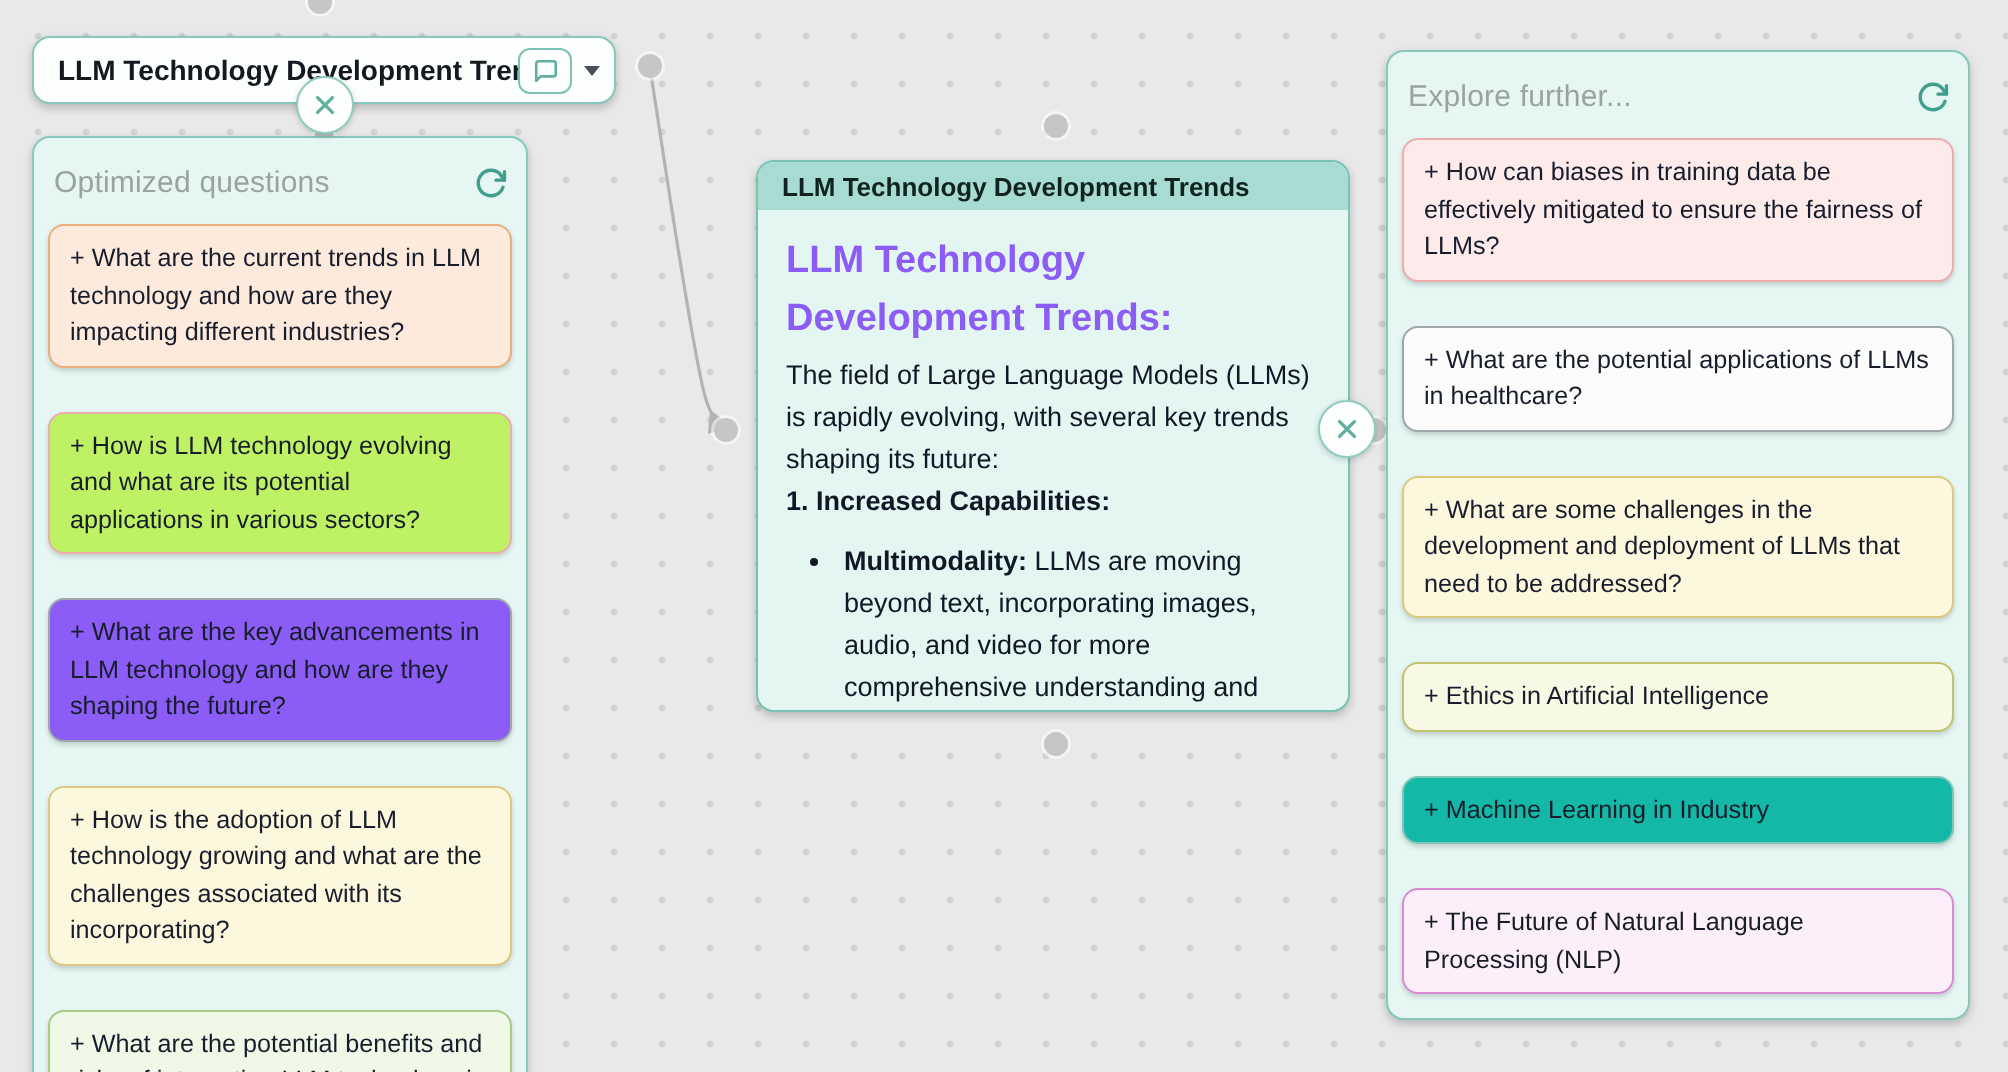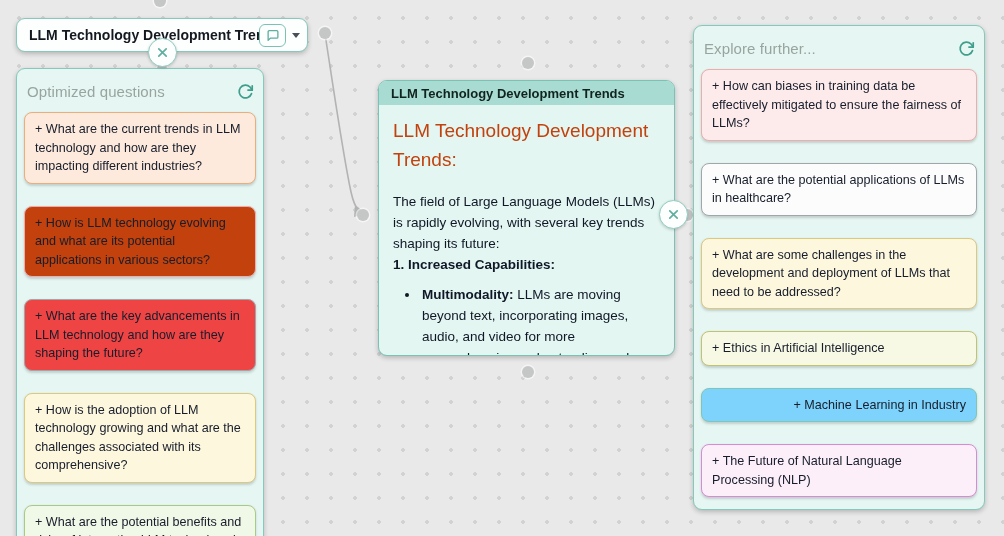--- a/index.html
+++ b/index.html
@@ -99,21 +99,21 @@
   }
   .center-header {
     background:#a8dcd2; padding:5px 12px 4px;
     font-size:13px; font-weight:600; color:#10231e;
     flex:none;
   }
   .center-body {
     padding:9px 13px 0 14px; overflow:hidden; flex:1;
     font-size:13.5px; line-height:1.56; color:#101726;
   }
-  .center-body h2 { font-size:19px; line-height:1.5; font-weight:400; margin:3px 0 17px; color:#c2410c; }
+  .center-body h2 { font-size:19px; line-height:1.5; font-weight:700; margin:3px 0 3px; color:#8b5cf6; }
   .center-body .section { font-weight:700; }
   .center-body ul { margin-top:9px; padding-left:27px; }
   .center-body li { padding-left:2px; }
   .bullet-term { font-weight:700; }
 
   
   .edge-layer { position:absolute; left:0; top:0; width:1004px; height:536px; pointer-events:none; z-index:1; }
 </style>
 </head>
 <body>
@@ -154,23 +154,23 @@
       <span class="panel-title">Optimized questions</span>
       <button class="refresh-btn">
         <svg width="17" height="17" viewBox="0 0 24 24">
           <path d="M21.5 4 v6 h-6" fill="none" stroke="#3f9e8c" stroke-width="2.4" stroke-linecap="round" stroke-linejoin="round"></path>
           <path d="M20.49 15 a9 9 0 1 1 -2.12 -9.36 L21.5 10" fill="none" stroke="#3f9e8c" stroke-width="2.4" stroke-linecap="round"></path>
         </svg>
       </button>
     </div>
     <div class="cards">
       <div class="card" style="background: rgb(253, 234, 220); border-color: rgb(232, 174, 126);">+ What are the current trends in LLM technology and how are they impacting different industries?</div>
-      <div class="card" style="background: #c2410c; border-color: rgb(236, 173, 173);">+ How is LLM technology evolving and what are its potential applications in various sectors?</div>
-      <div class="card" style="background: #ef4444; border-color: rgb(160, 167, 172);">+ What are the key advancements in LLM technology and how are they shaping the future?</div>
-      <div class="card" style="background: rgb(253, 247, 222); border-color: rgb(220, 200, 127);">+ How is the adoption of LLM technology growing and what are the challenges associated with its comprehensive?</div>
+      <div class="card" style="background: #bef264; border-color: rgb(236, 173, 173);">+ How is LLM technology evolving and what are its potential applications in various sectors?</div>
+      <div class="card" style="background: #8b5cf6; border-color: rgb(160, 167, 172);">+ What are the key advancements in LLM technology and how are they shaping the future?</div>
+      <div class="card" style="background: rgb(253, 247, 222); border-color: rgb(220, 200, 127);">+ How is the adoption of LLM technology growing and what are the challenges associated with its incorporating?</div>
       <div class="card" style="background: rgb(240, 248, 232); border-color: rgb(169, 202, 134);">+ What are the potential benefits and risks of integrating LLM technology in different fields?</div>
     </div>
     <div class="panel-footer">
       <span>Analysis of the original question</span>
       <svg width="15" height="15" viewBox="0 0 24 24">
         <polyline points="6 9 12 15 18 9" fill="none" stroke="#6b756f" stroke-width="2.6" stroke-linecap="round" stroke-linejoin="round"></polyline>
       </svg>
     </div>
   </div>
 
@@ -200,18 +200,18 @@
           <path d="M21.5 4 v6 h-6" fill="none" stroke="#3f9e8c" stroke-width="2.4" stroke-linecap="round" stroke-linejoin="round"></path>
           <path d="M20.49 15 a9 9 0 1 1 -2.12 -9.36 L21.5 10" fill="none" stroke="#3f9e8c" stroke-width="2.4" stroke-linecap="round"></path>
         </svg>
       </button>
     </div>
     <div class="cards">
       <div class="card" style="background: rgb(253, 235, 235); border-color: rgb(236, 173, 173);">+ How can biases in training data be effectively mitigated to ensure the fairness of LLMs?</div>
       <div class="card" style="background: rgb(252, 252, 252); border-color: rgb(160, 167, 172);">+ What are the potential applications of LLMs in healthcare?</div>
       <div class="card" style="background: rgb(253, 247, 222); border-color: rgb(220, 200, 127);">+ What are some challenges in the development and deployment of LLMs that need to be addressed?</div>
       <div class="card" style="background: rgb(247, 249, 228); border-color: rgb(194, 194, 111);">+ Ethics in Artificial Intelligence</div>
-      <div class="card" style="background: #7dd3fc; border-color: rgb(127, 198, 185); text-align: right;">+ Machine Learning in Industry</div>
+      <div class="card" style="background: #14b8a6; border-color: rgb(127, 198, 185);">+ Machine Learning in Industry</div>
       <div class="card" style="background: rgb(252, 239, 250); border-color: rgb(217, 138, 211);">+ The Future of Natural Language Processing (NLP)</div>
     </div>
   </div>
 
 </div>
 
 </body></html>

